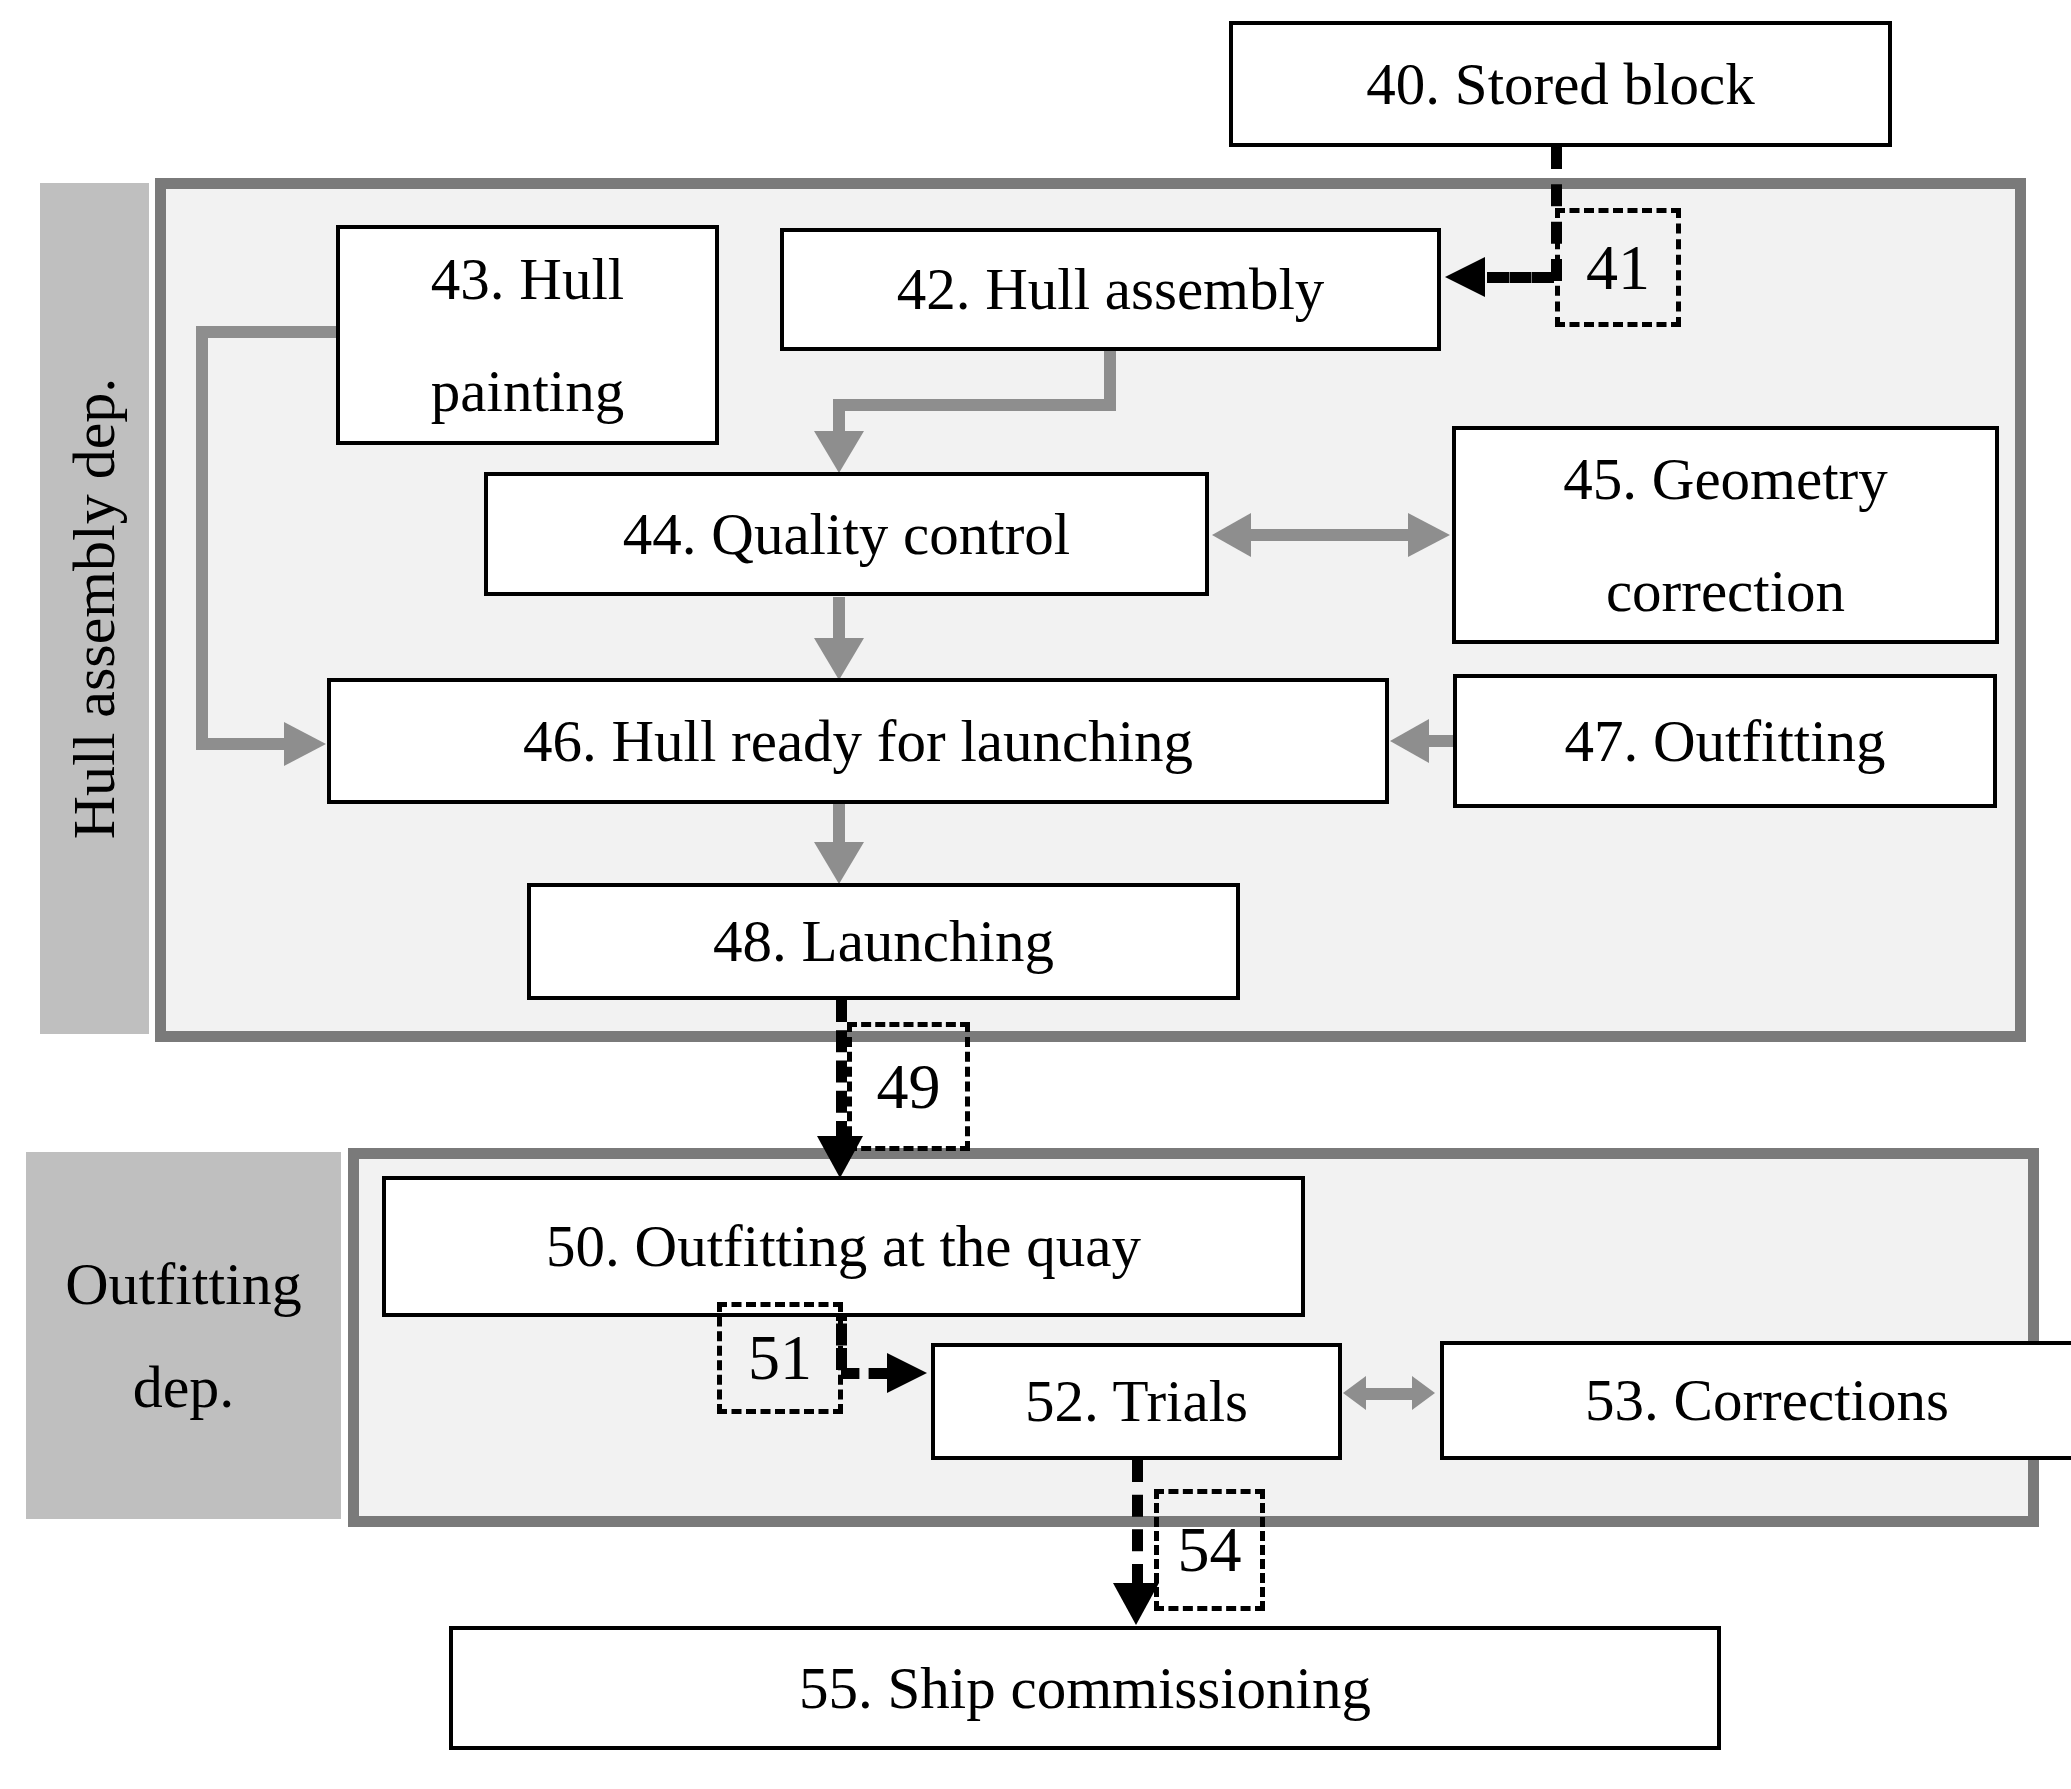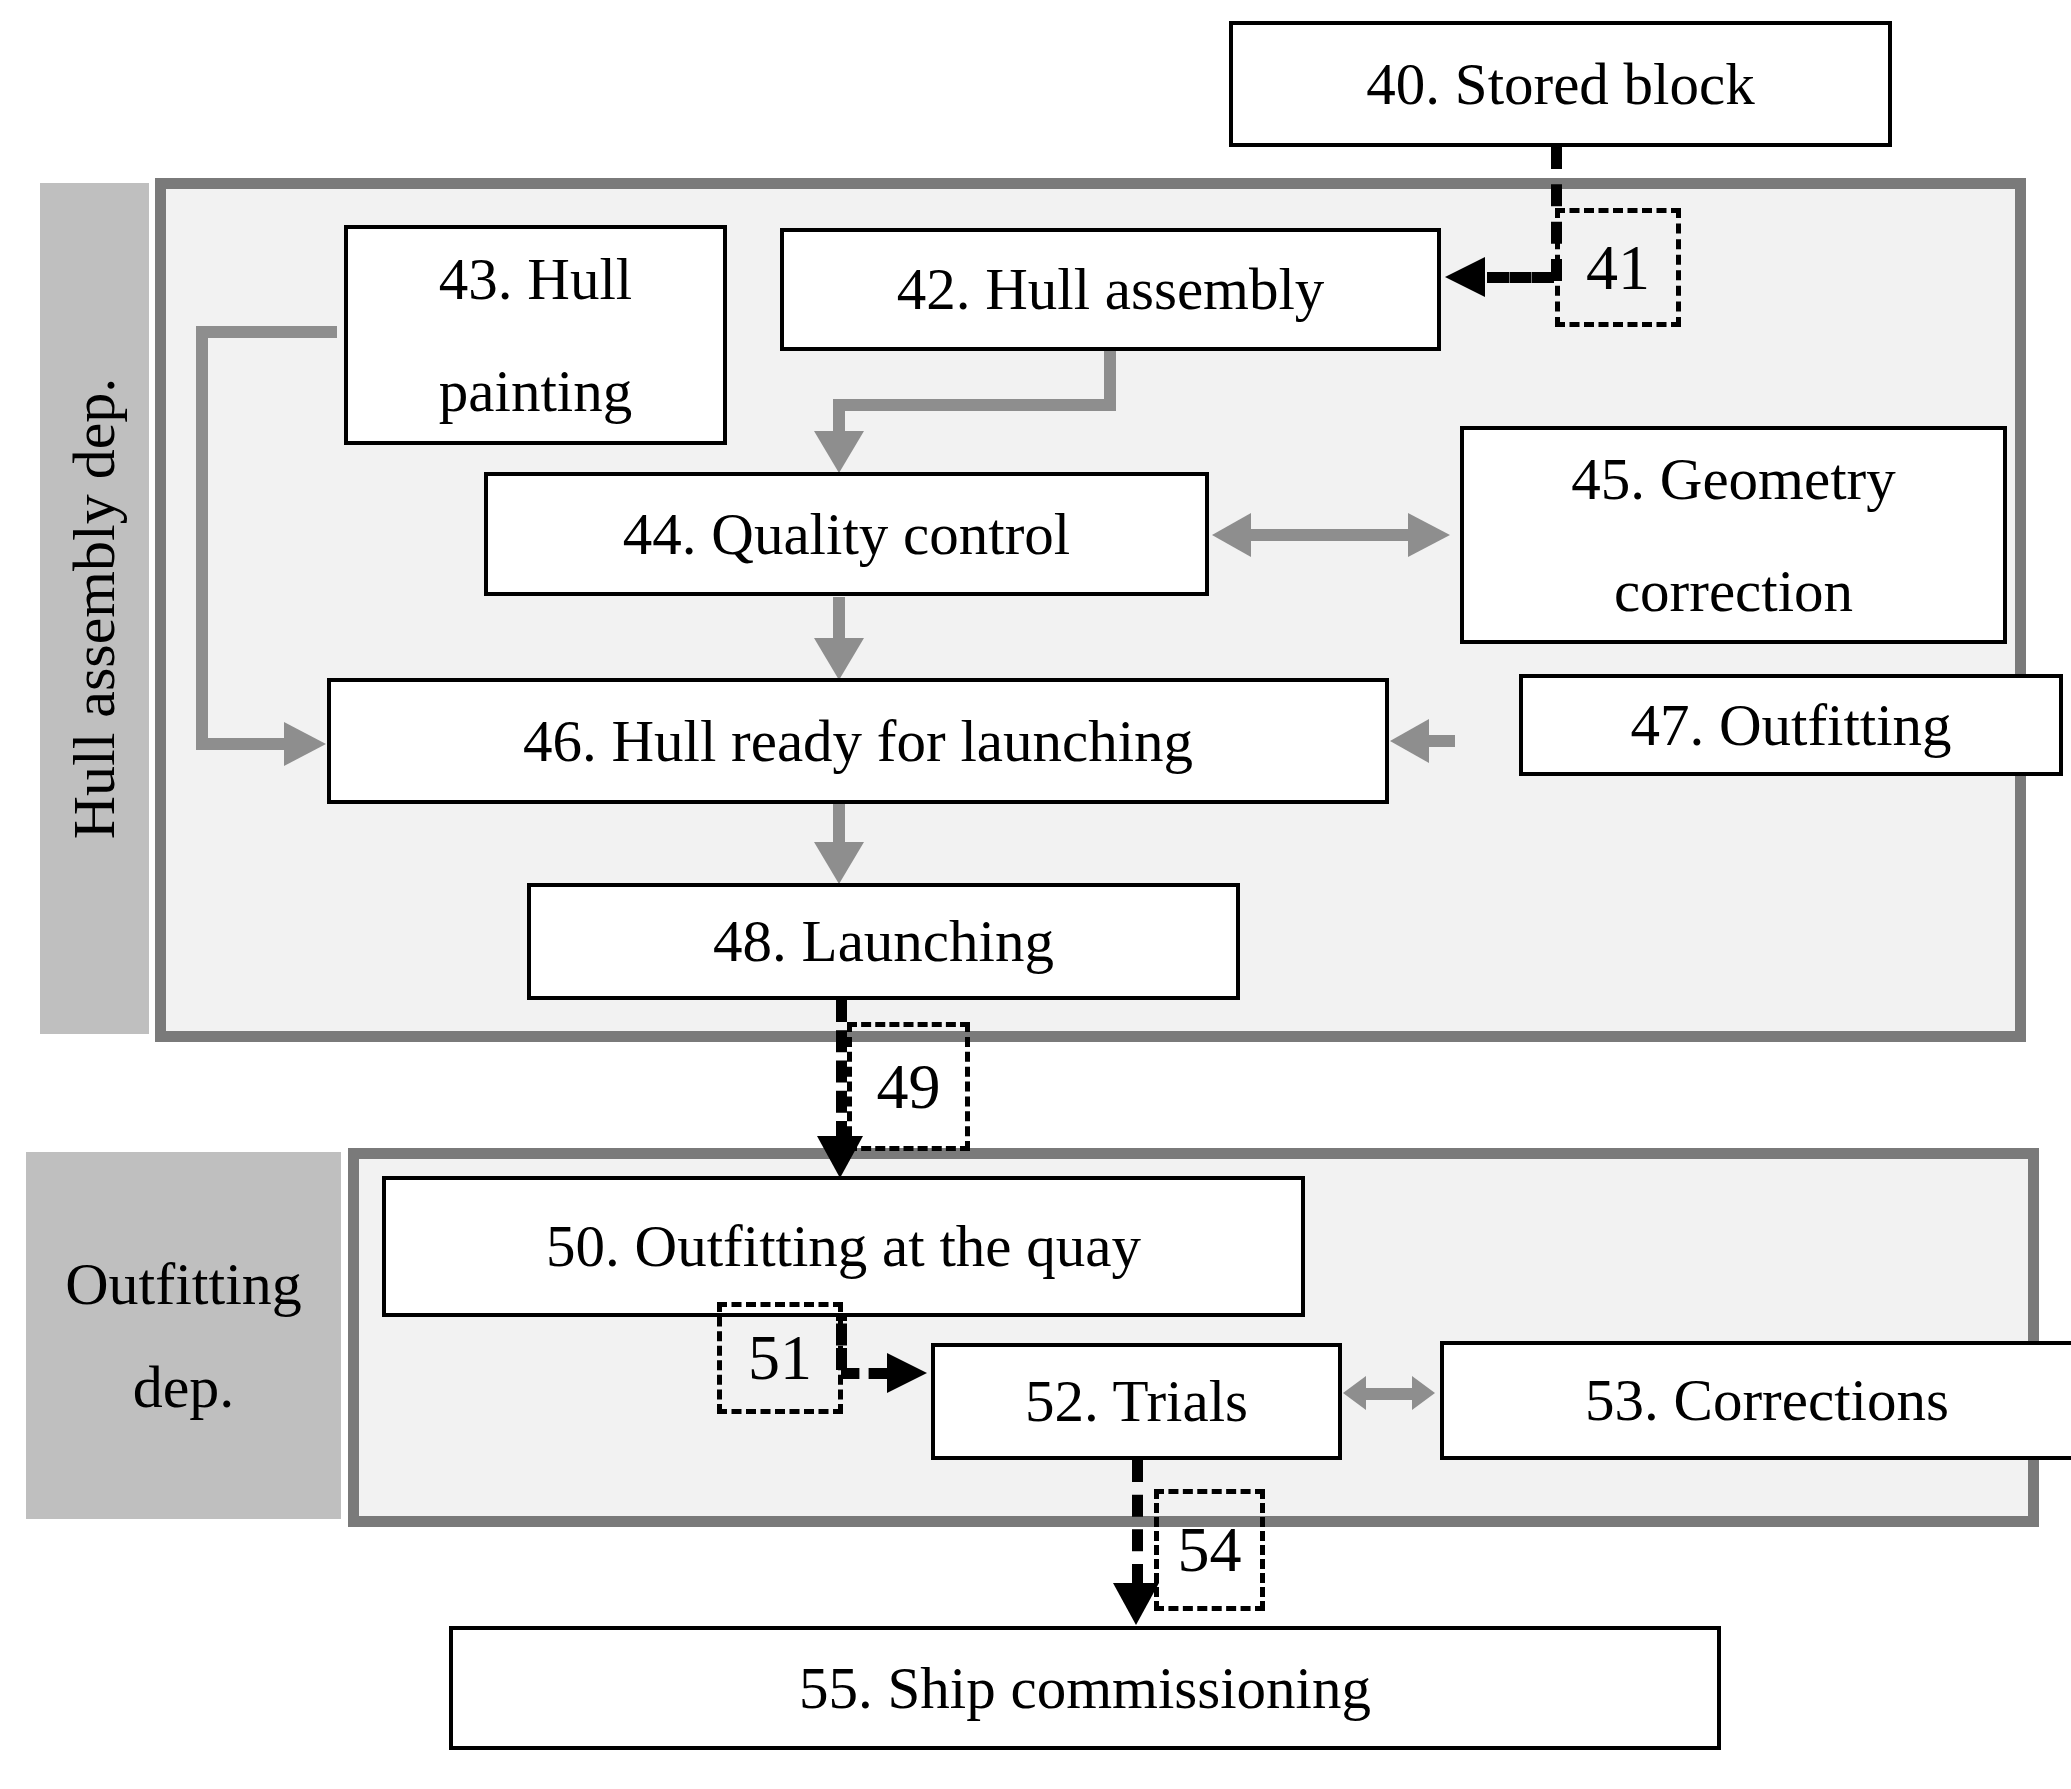--- a/index.html
+++ b/index.html
@@ -10,21 +10,21 @@
   .region{position:absolute;box-sizing:border-box;border:11.7px solid #7a7a7a;background:#f2f2f2;}
   .region-label{position:absolute;background:#bfbfbf;display:flex;align-items:center;justify-content:center;
                 text-align:center;font-size:60px;}
   .region-label .vert{transform:rotate(-90deg);white-space:nowrap;}
   .region-label.horiz{flex-direction:column;gap:34px;}
 
   
   .box{position:absolute;box-sizing:border-box;background:#ffffff;border:4.2px solid #000;
        display:flex;align-items:center;justify-content:center;text-align:center;
        font-size:59px;line-height:1.1;}
-  .box.two-line{flex-direction:column;gap:47px;margin-left:8px;}
+  .box.two-line{flex-direction:column;gap:47px;}
 
   
   .dotted{position:absolute;box-sizing:border-box;border:5.9px dashed #000;background:transparent;
           display:flex;align-items:center;justify-content:center;font-size:64px;}
 
   
   .gseg{position:absolute;background:#8e8e8e;}
 
   
   .dash-v{position:absolute;width:0;border-left:11px dashed #000;}
@@ -117,21 +117,21 @@
 
   <div class="box two-line" style="left:1452px;top:426px;width:547px;height:218px;">
     <div>45. Geometry</div>
     <div>correction</div>
   </div>
 
   <div class="box" style="left:327px;top:678px;width:1062px;height:126px;">
     <span>46. Hull ready for launching</span>
   </div>
 
-  <div class="box" style="left:1519px;top:674px;width:544px;height:102px;">
+  <div class="box" style="left:1453px;top:674px;width:544px;height:134px;">
     <span>47. Outfitting</span>
   </div>
 
   <div class="box" style="left:527px;top:883px;width:713px;height:117px;">
     <span>48. Launching</span>
   </div>
 
   <div class="box" style="left:382px;top:1176px;width:923px;height:141px;">
     <span>50. Outfitting at the quay</span>
   </div>

